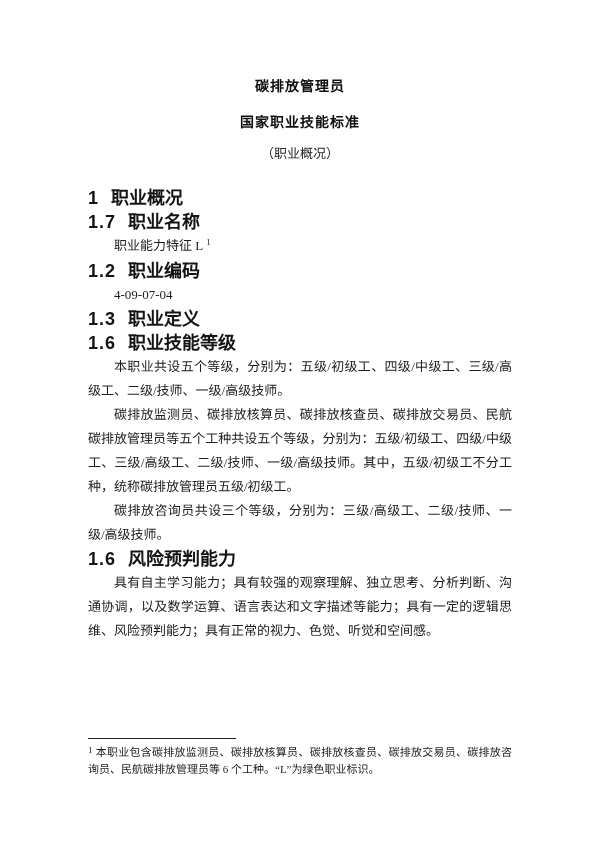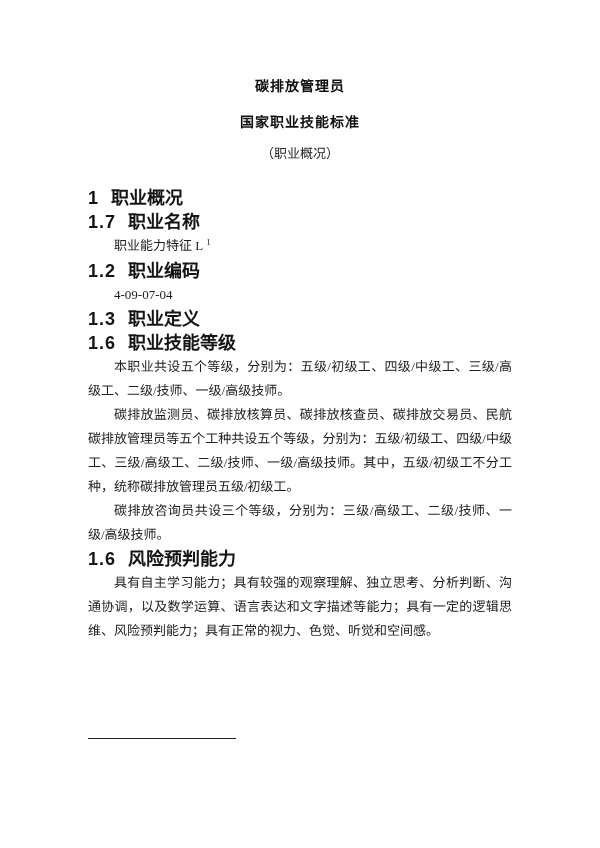--- a/index.html
+++ b/index.html
@@ -135,15 +135,16 @@
 
     <div class="heading">
       <span class="num">1.6</span><span>风险预判能力</span>
     </div>
     <p>具有自主学习能力；具有较强的观察理解、独立思考、分析判断、沟通协调，以及数学运算、语言表达和文字描述等能力；具有一定的逻辑思维、风险预判能力；具有正常的视力、色觉、听觉和空间感。</p>
 
   </main>
 
   <footer class="footnote">
     <div class="footnote-rule"></div>
+    <p><span class="sup">1</span><span>本职业包含碳排放监测员、碳排放核算员、碳排放核查员、碳排放交易员、碳排放咨询员、民航碳排放管理员等 6 个工种。“L”为绿色职业标识。</span></p>
   </footer>
 
 </div>
 
 </body></html>

